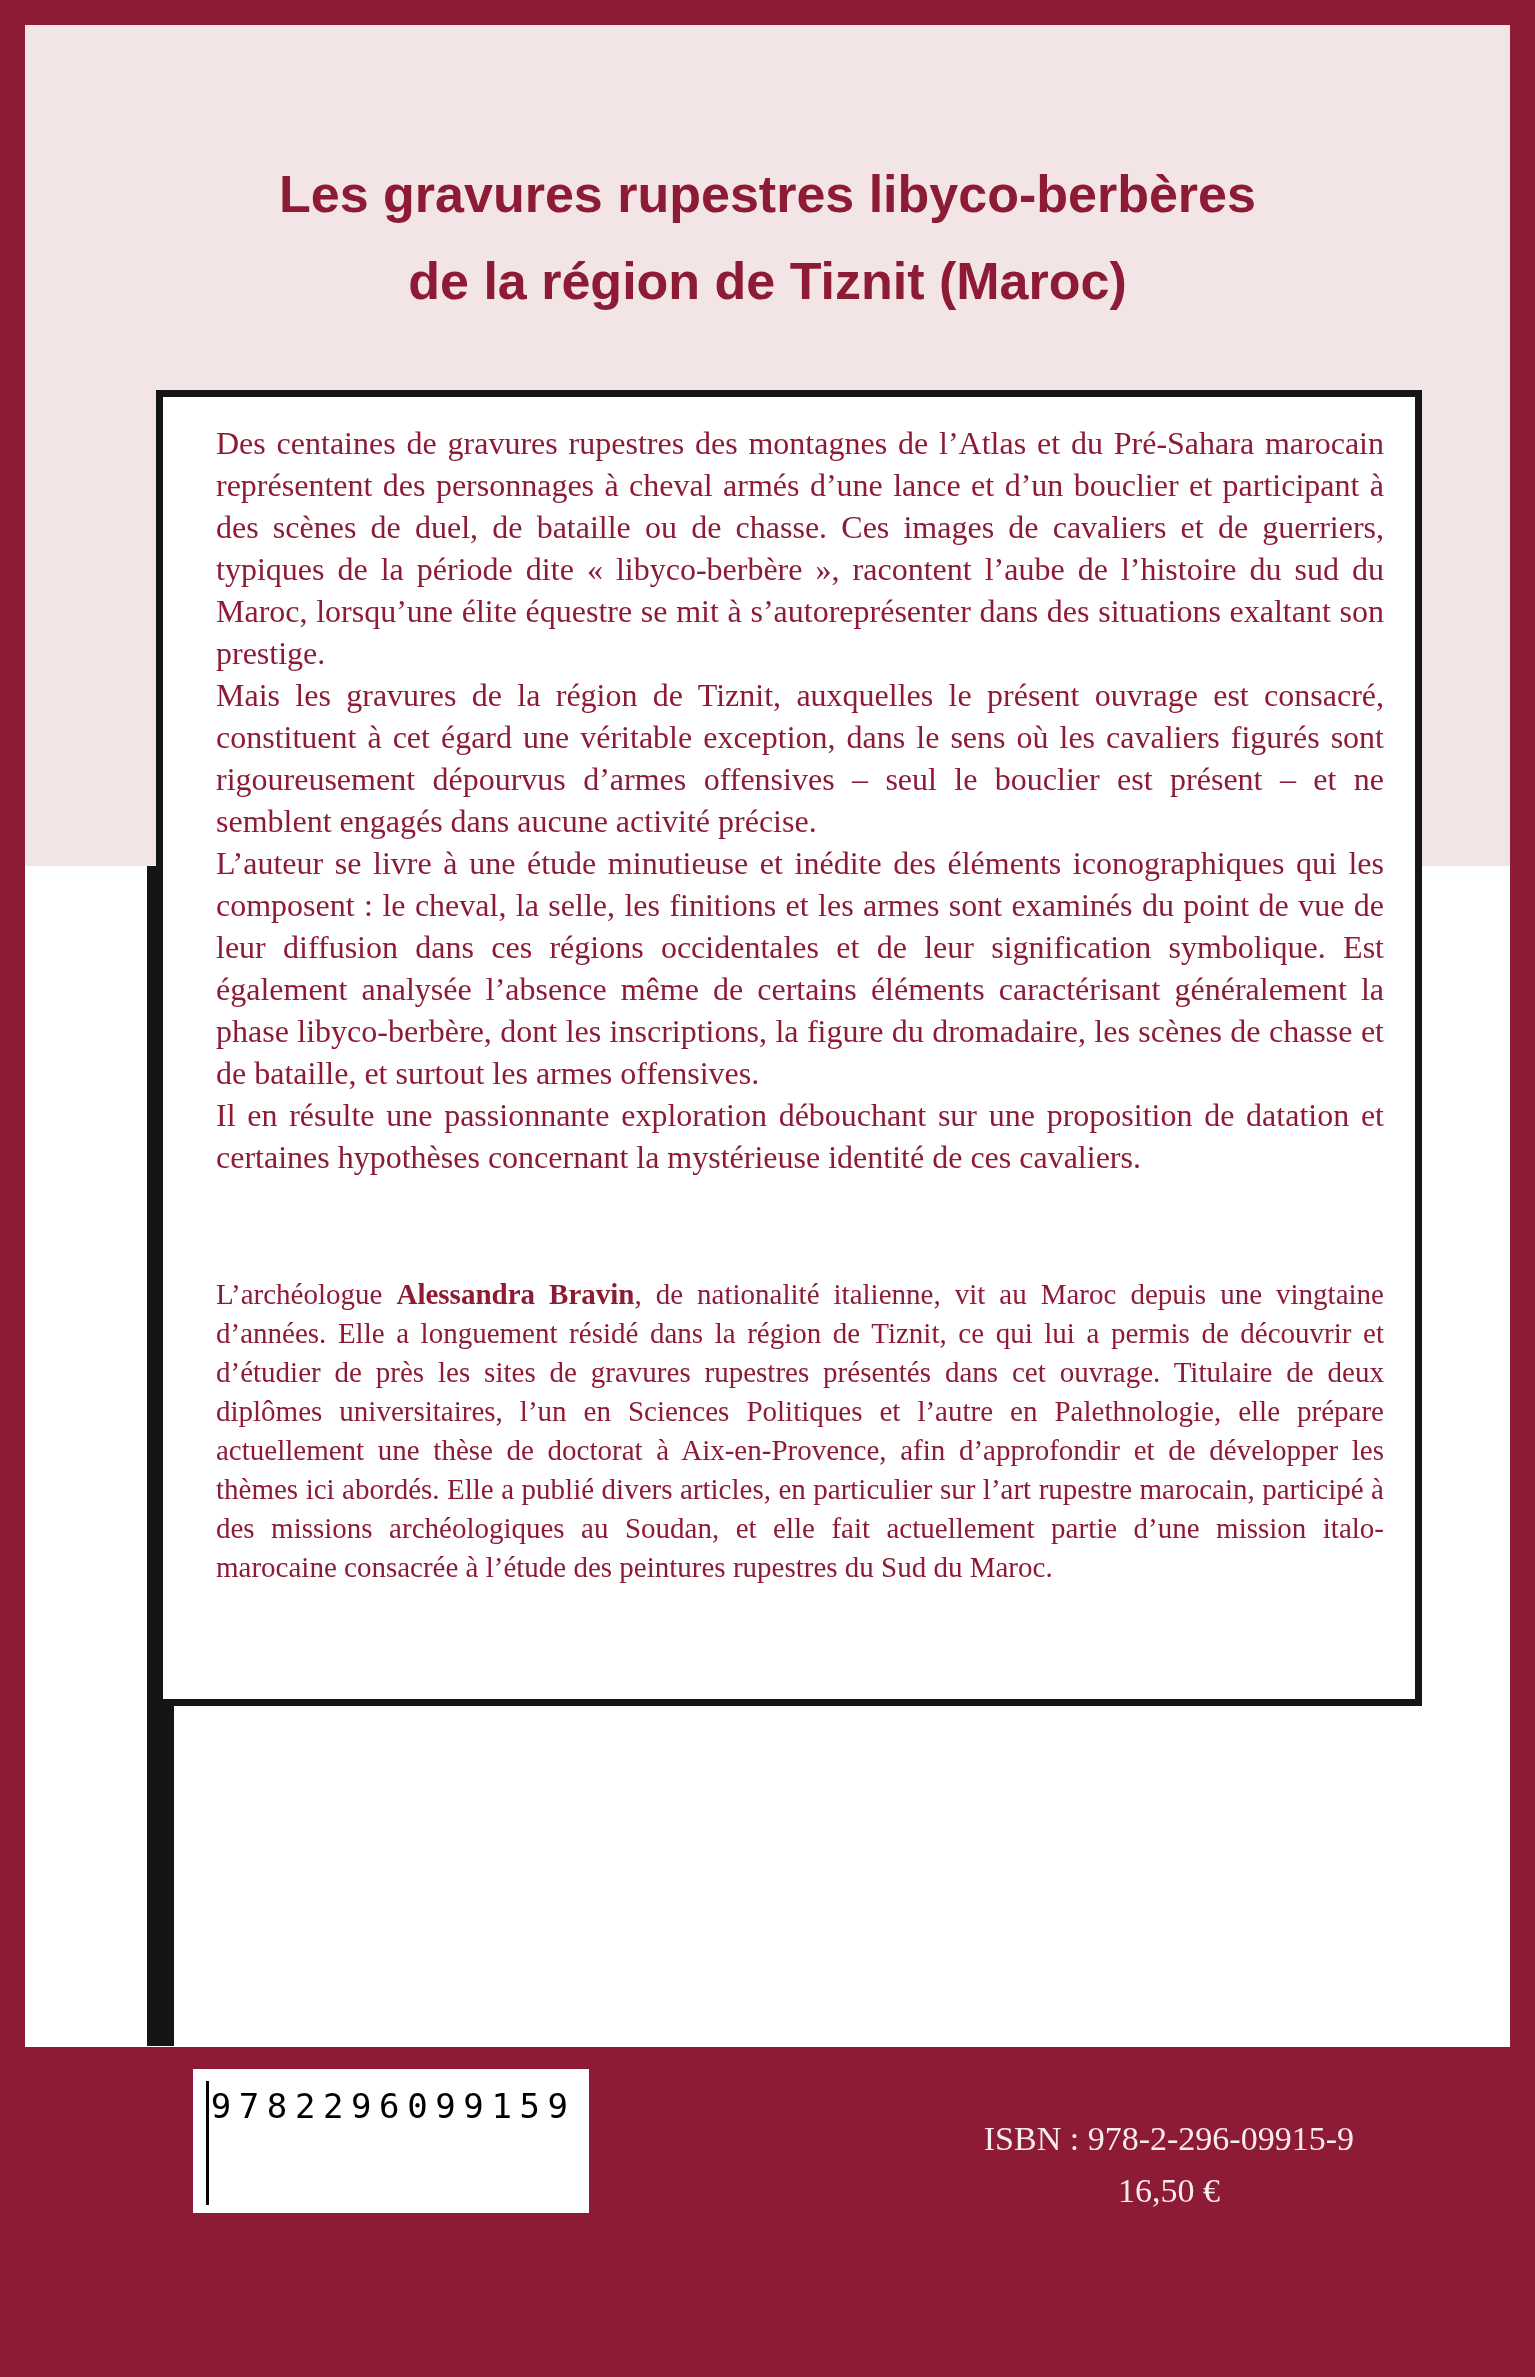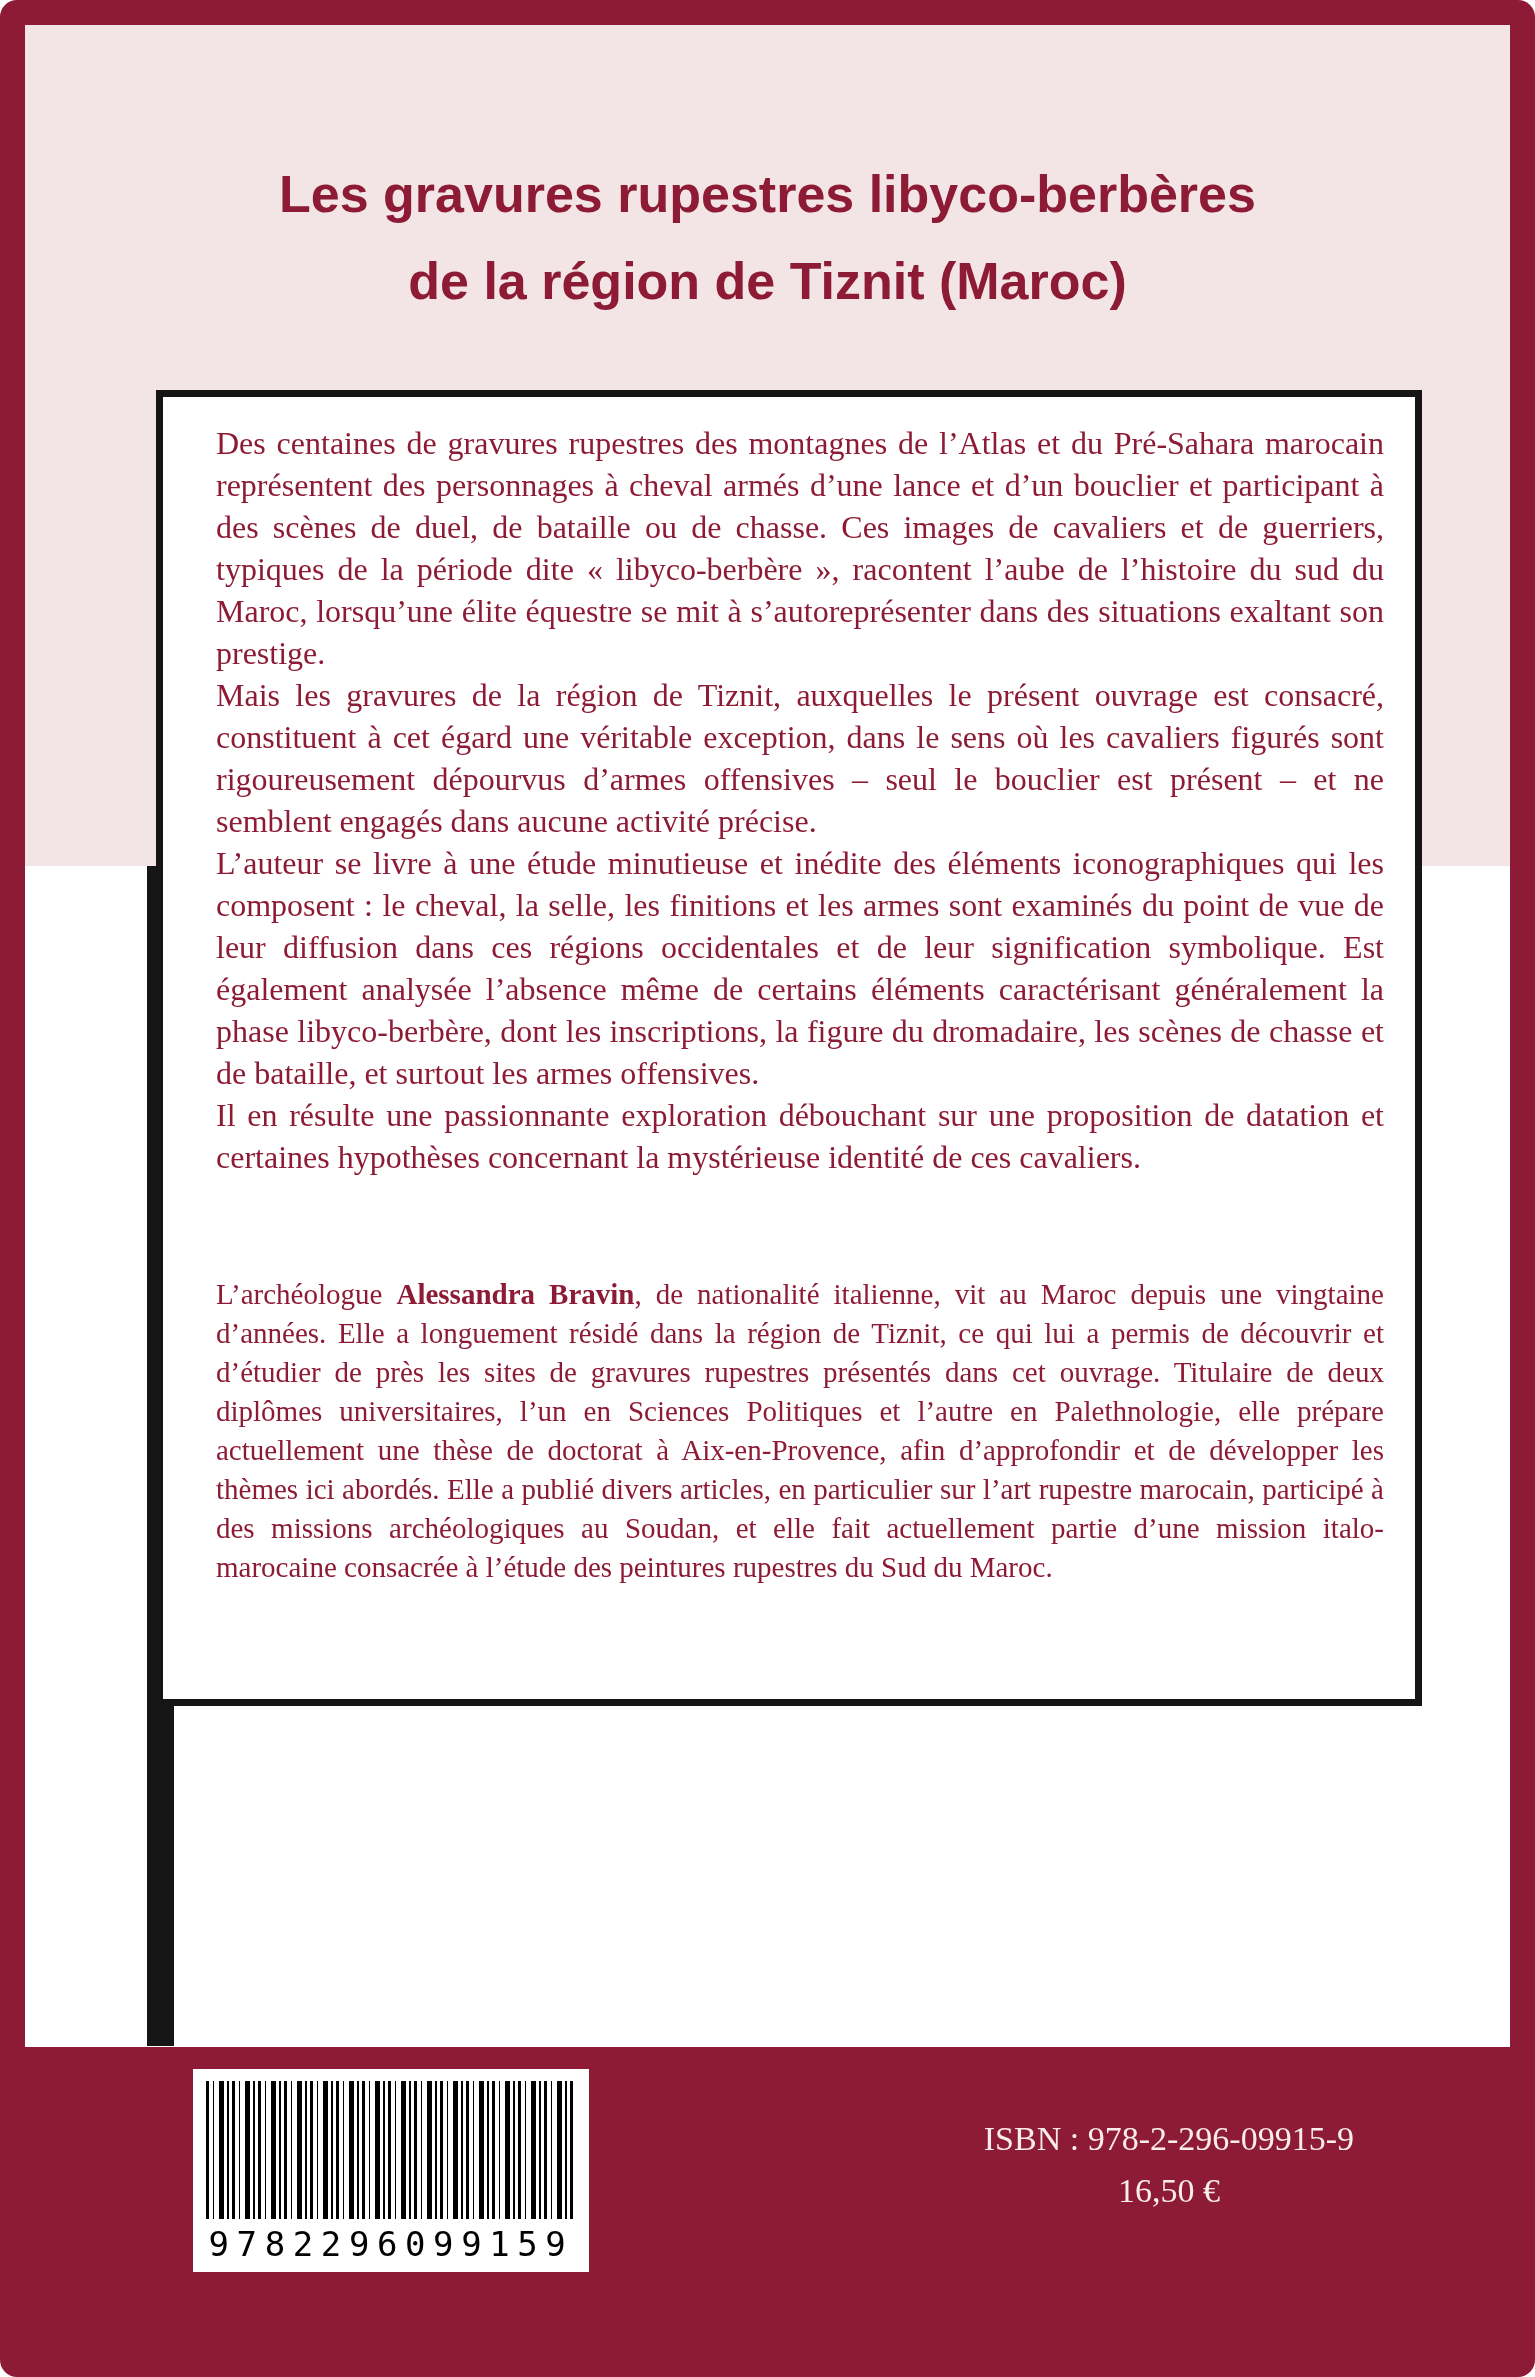--- a/index.html
+++ b/index.html
@@ -5,21 +5,20 @@
   * { box-sizing: border-box; margin: 0; padding: 0; }
   html, body { margin: 0; background: #ffffff; }
 
   .page {
     position: relative;
     width: 1535px;
     height: 2377px;
     background: var(--maroon, #8d1b35);
     font-family: "Liberation Serif", serif;
     overflow: hidden;
-    border-radius: 17px;
   }
   .inner {
     position: absolute;
     left: 25px; top: 25px; right: 25px; bottom: 25px;
     background: var(--paper, #ffffff);
   }
   .band-pink {
     position: absolute;
     left: 0; top: 0; width: 100%; height: 841px;
     background: var(--pink, #f3e5e5);
@@ -74,25 +73,25 @@
     position: absolute;
     right: 53px; bottom: 22px;
     font-size: 26px;
     color: var(--maroon, #8d1b35);
     white-space: pre;
   }
 
   .barcode {
     position: absolute;
     left: 168px; top: 2044px;
-    width: 396px; height: 203px;
+    width: 396px; height: 144px;
     background: #ffffff;
     padding: 11.7px 13.4px 8.4px 13.4px;
     display: flex;
-    flex-direction: column;
+    flex-direction: row;
   }
   .bars {
     flex: 1;
     background: repeating-linear-gradient(90deg,
       #000 0 3.4px,  #fff 3.4px 6.7px,
       #000 6.7px 8.4px, #fff 8.4px 13.4px,
       #000 13.4px 18.5px, #fff 18.5px 21px,
       #000 21px 22.7px, #fff 22.7px 26px);
   }
   .digits {

